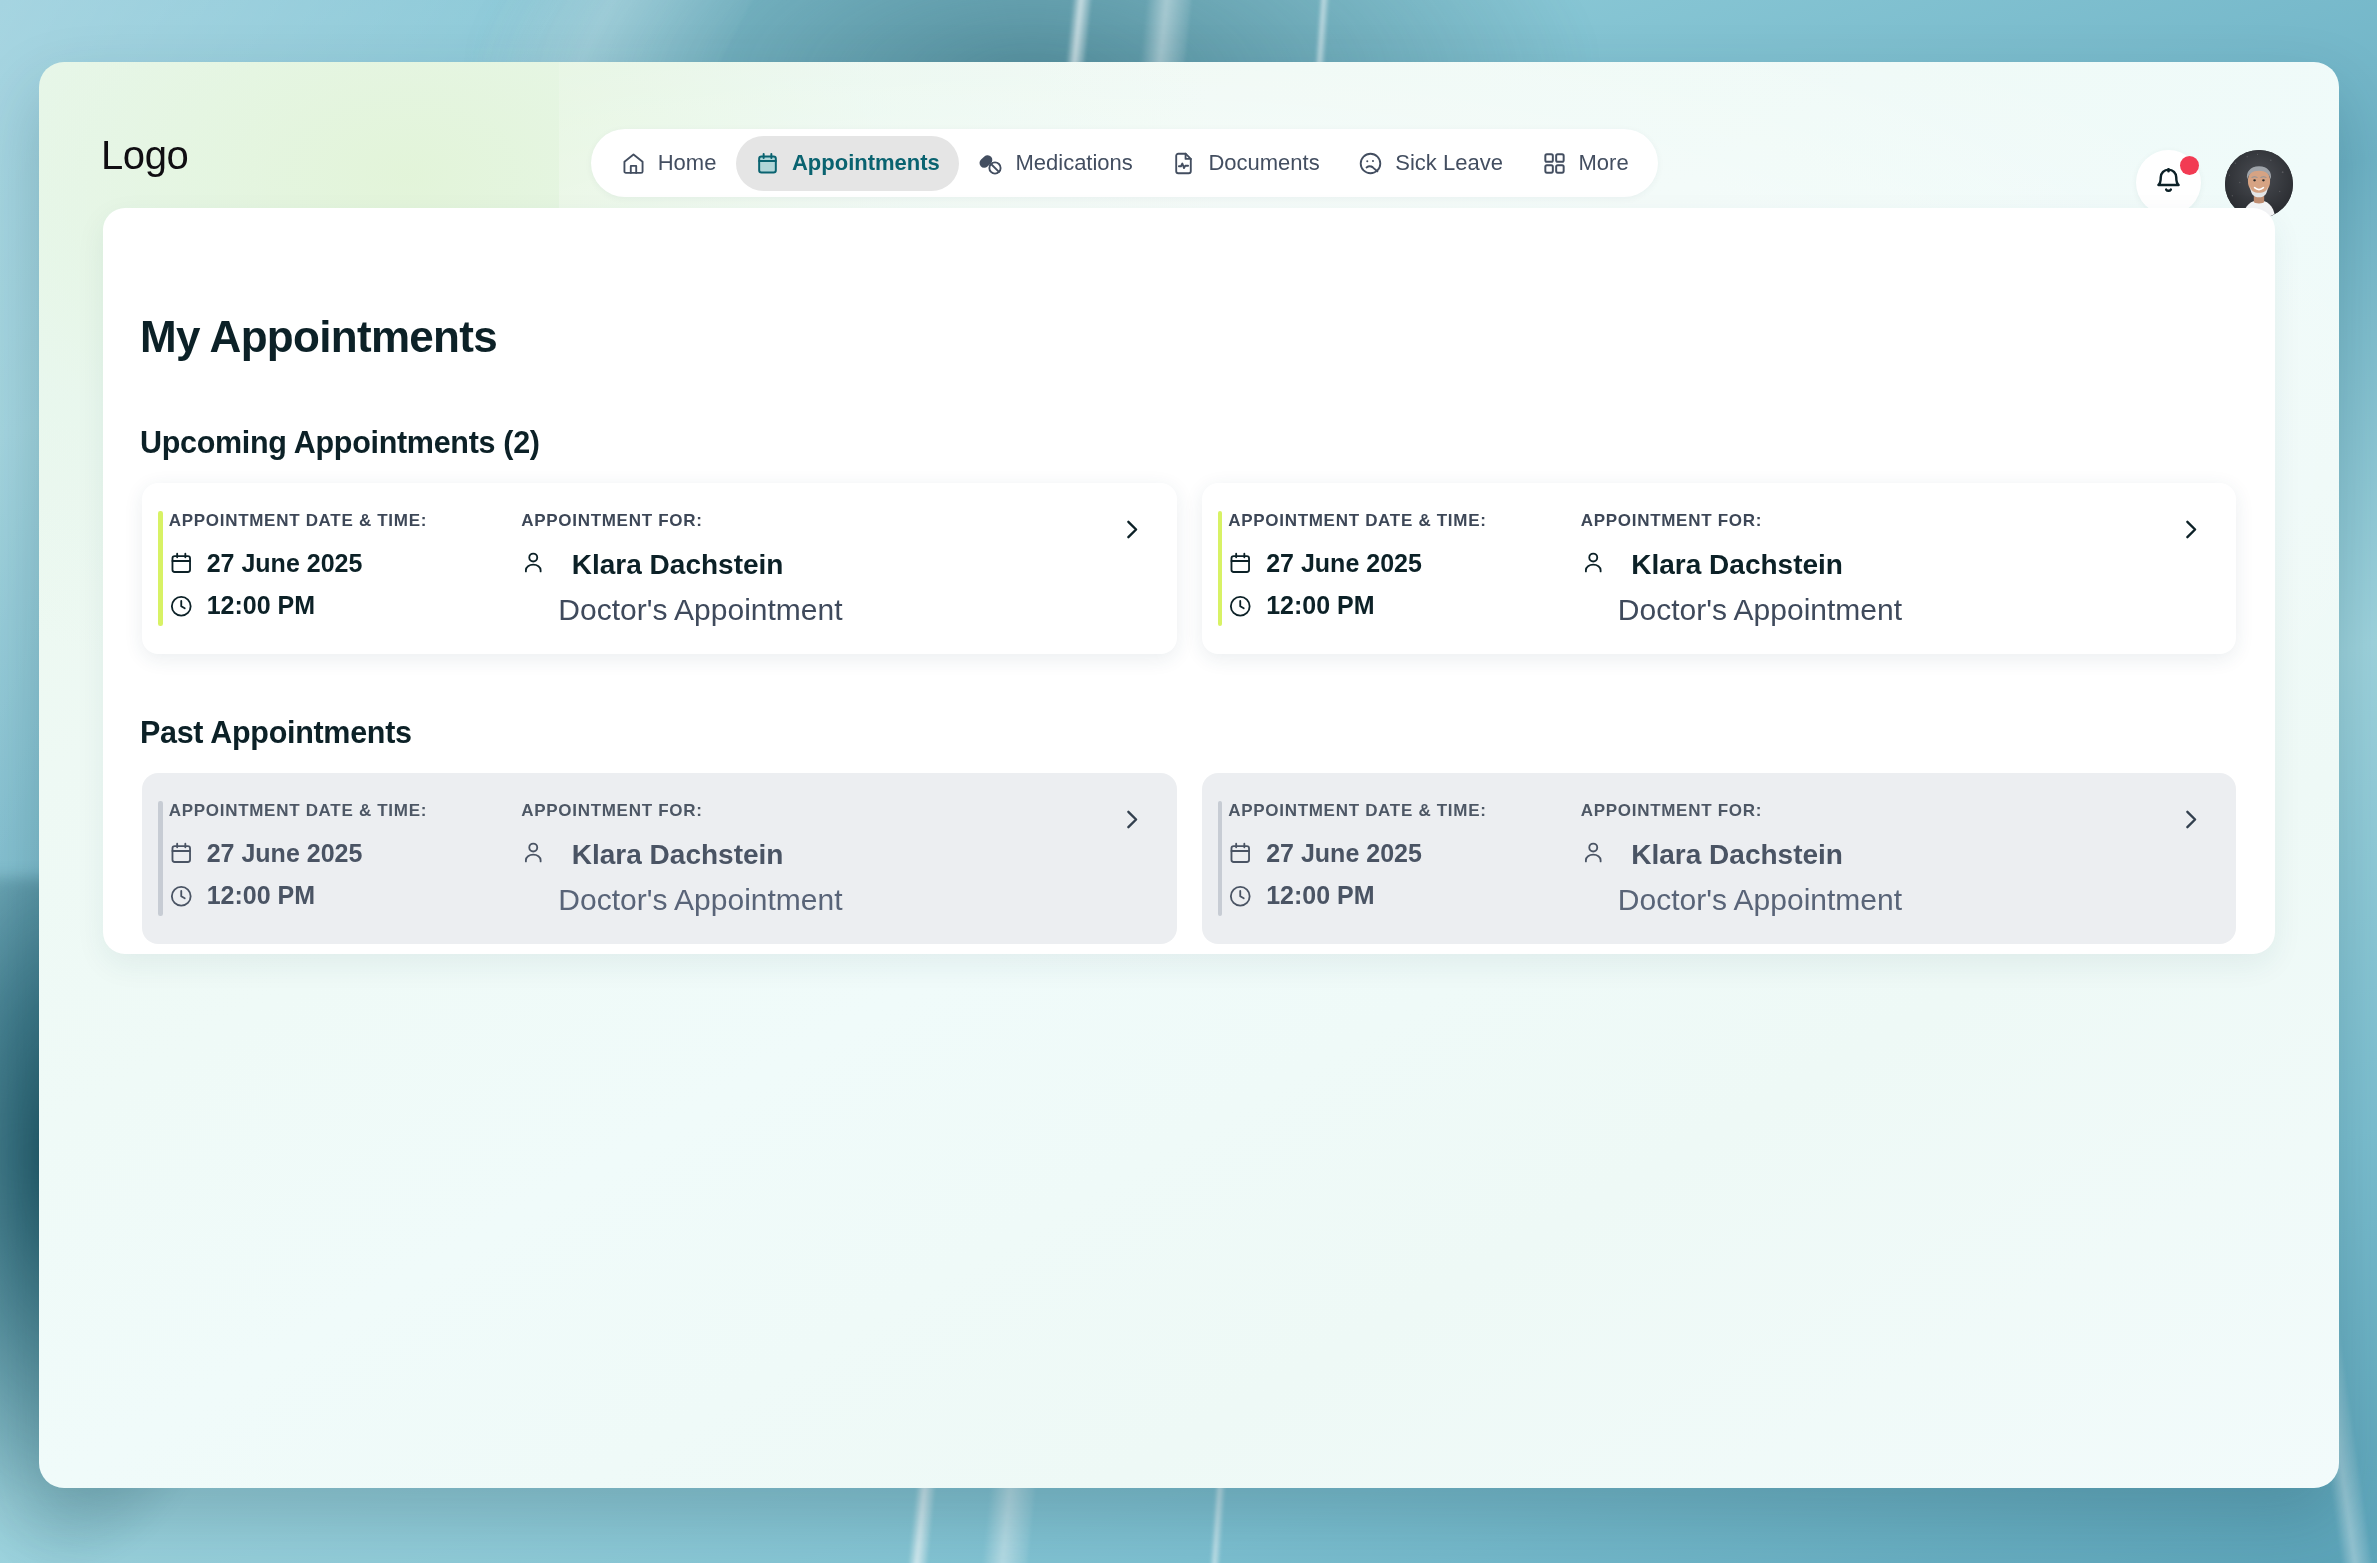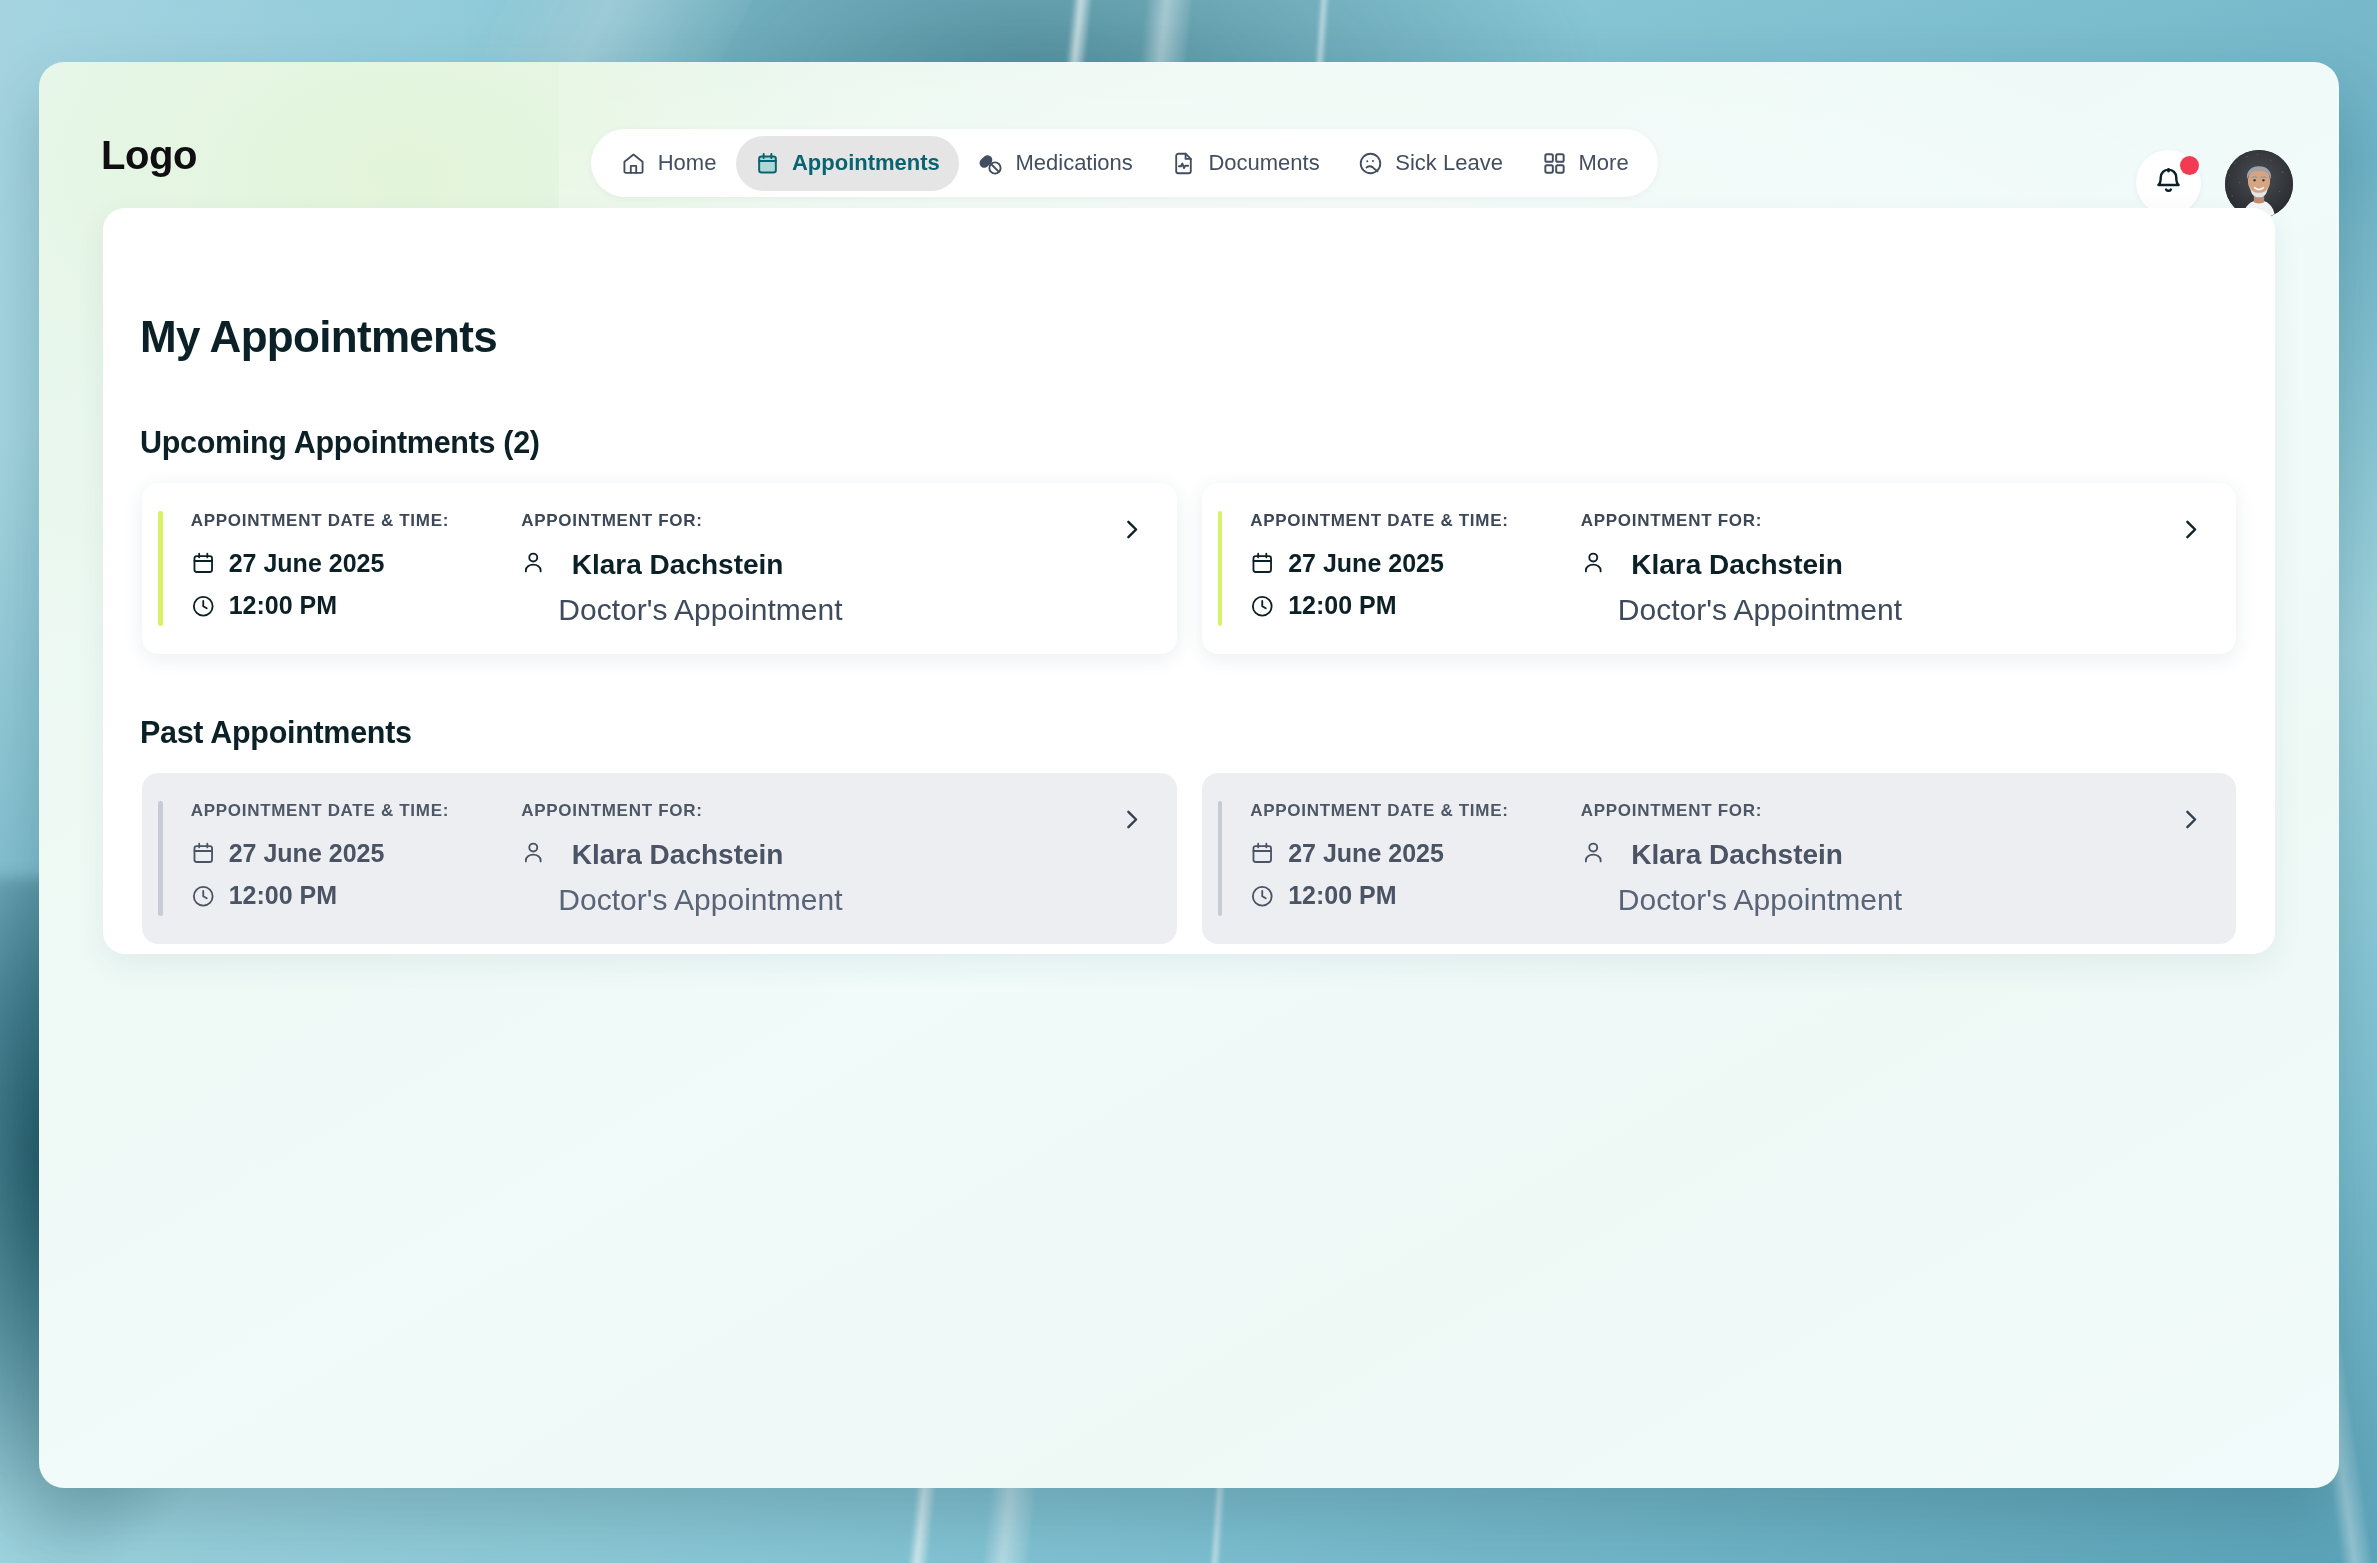--- a/index.html
+++ b/index.html
@@ -64,21 +64,21 @@
     pointer-events: none;
   }
 
   
   .topbar {
     position: absolute; left: 0; top: 0; width: 100%; height: 149px;
     display: flex; align-items: center;
   }
   .logo {
     position: absolute; left: 62px; top: 71px;
-    font-size: 40px; font-weight: 700; letter-spacing: -0.4px; color: #100e12;
+    font-size: 40px; font-weight: 400; letter-spacing: -0.4px; color: #100e12;
   }
 
   
   .nav {
     position: absolute; left: 552px; top: 67px;
     height: 68px;
     background: #ffffff;
     border-radius: 34px;
     display: flex; align-items: center;
     padding: 0 10.4px;
@@ -181,21 +181,21 @@
   }
   .appt-card.past {
     background: #eceef1;
   }
   .accent {
     width: 4.5px; border-radius: 2.2px; flex: 0 0 auto; margin-left: 16.3px;
   }
   .accent.lime { background: #d8f265; }
   .accent.gray { background: #c7ccd4; }
 
-  .col-when { flex: 0 0 auto; width: 357px; padding-left: 28px; }
+  .col-when { flex: 0 0 auto; width: 357px; padding-left: 6px; }
   .col-who  { flex: 1 1 auto; padding-left: 1.5px; }
 
   .field-label {
     font-size: 17px; font-weight: 600; letter-spacing: 0.7px;
     text-transform: uppercase;
     margin-bottom: 18px;
     white-space: nowrap;
   }
   .upcoming .field-label { color: #3d4757; }
   .past .field-label     { color: #4d5765; }

